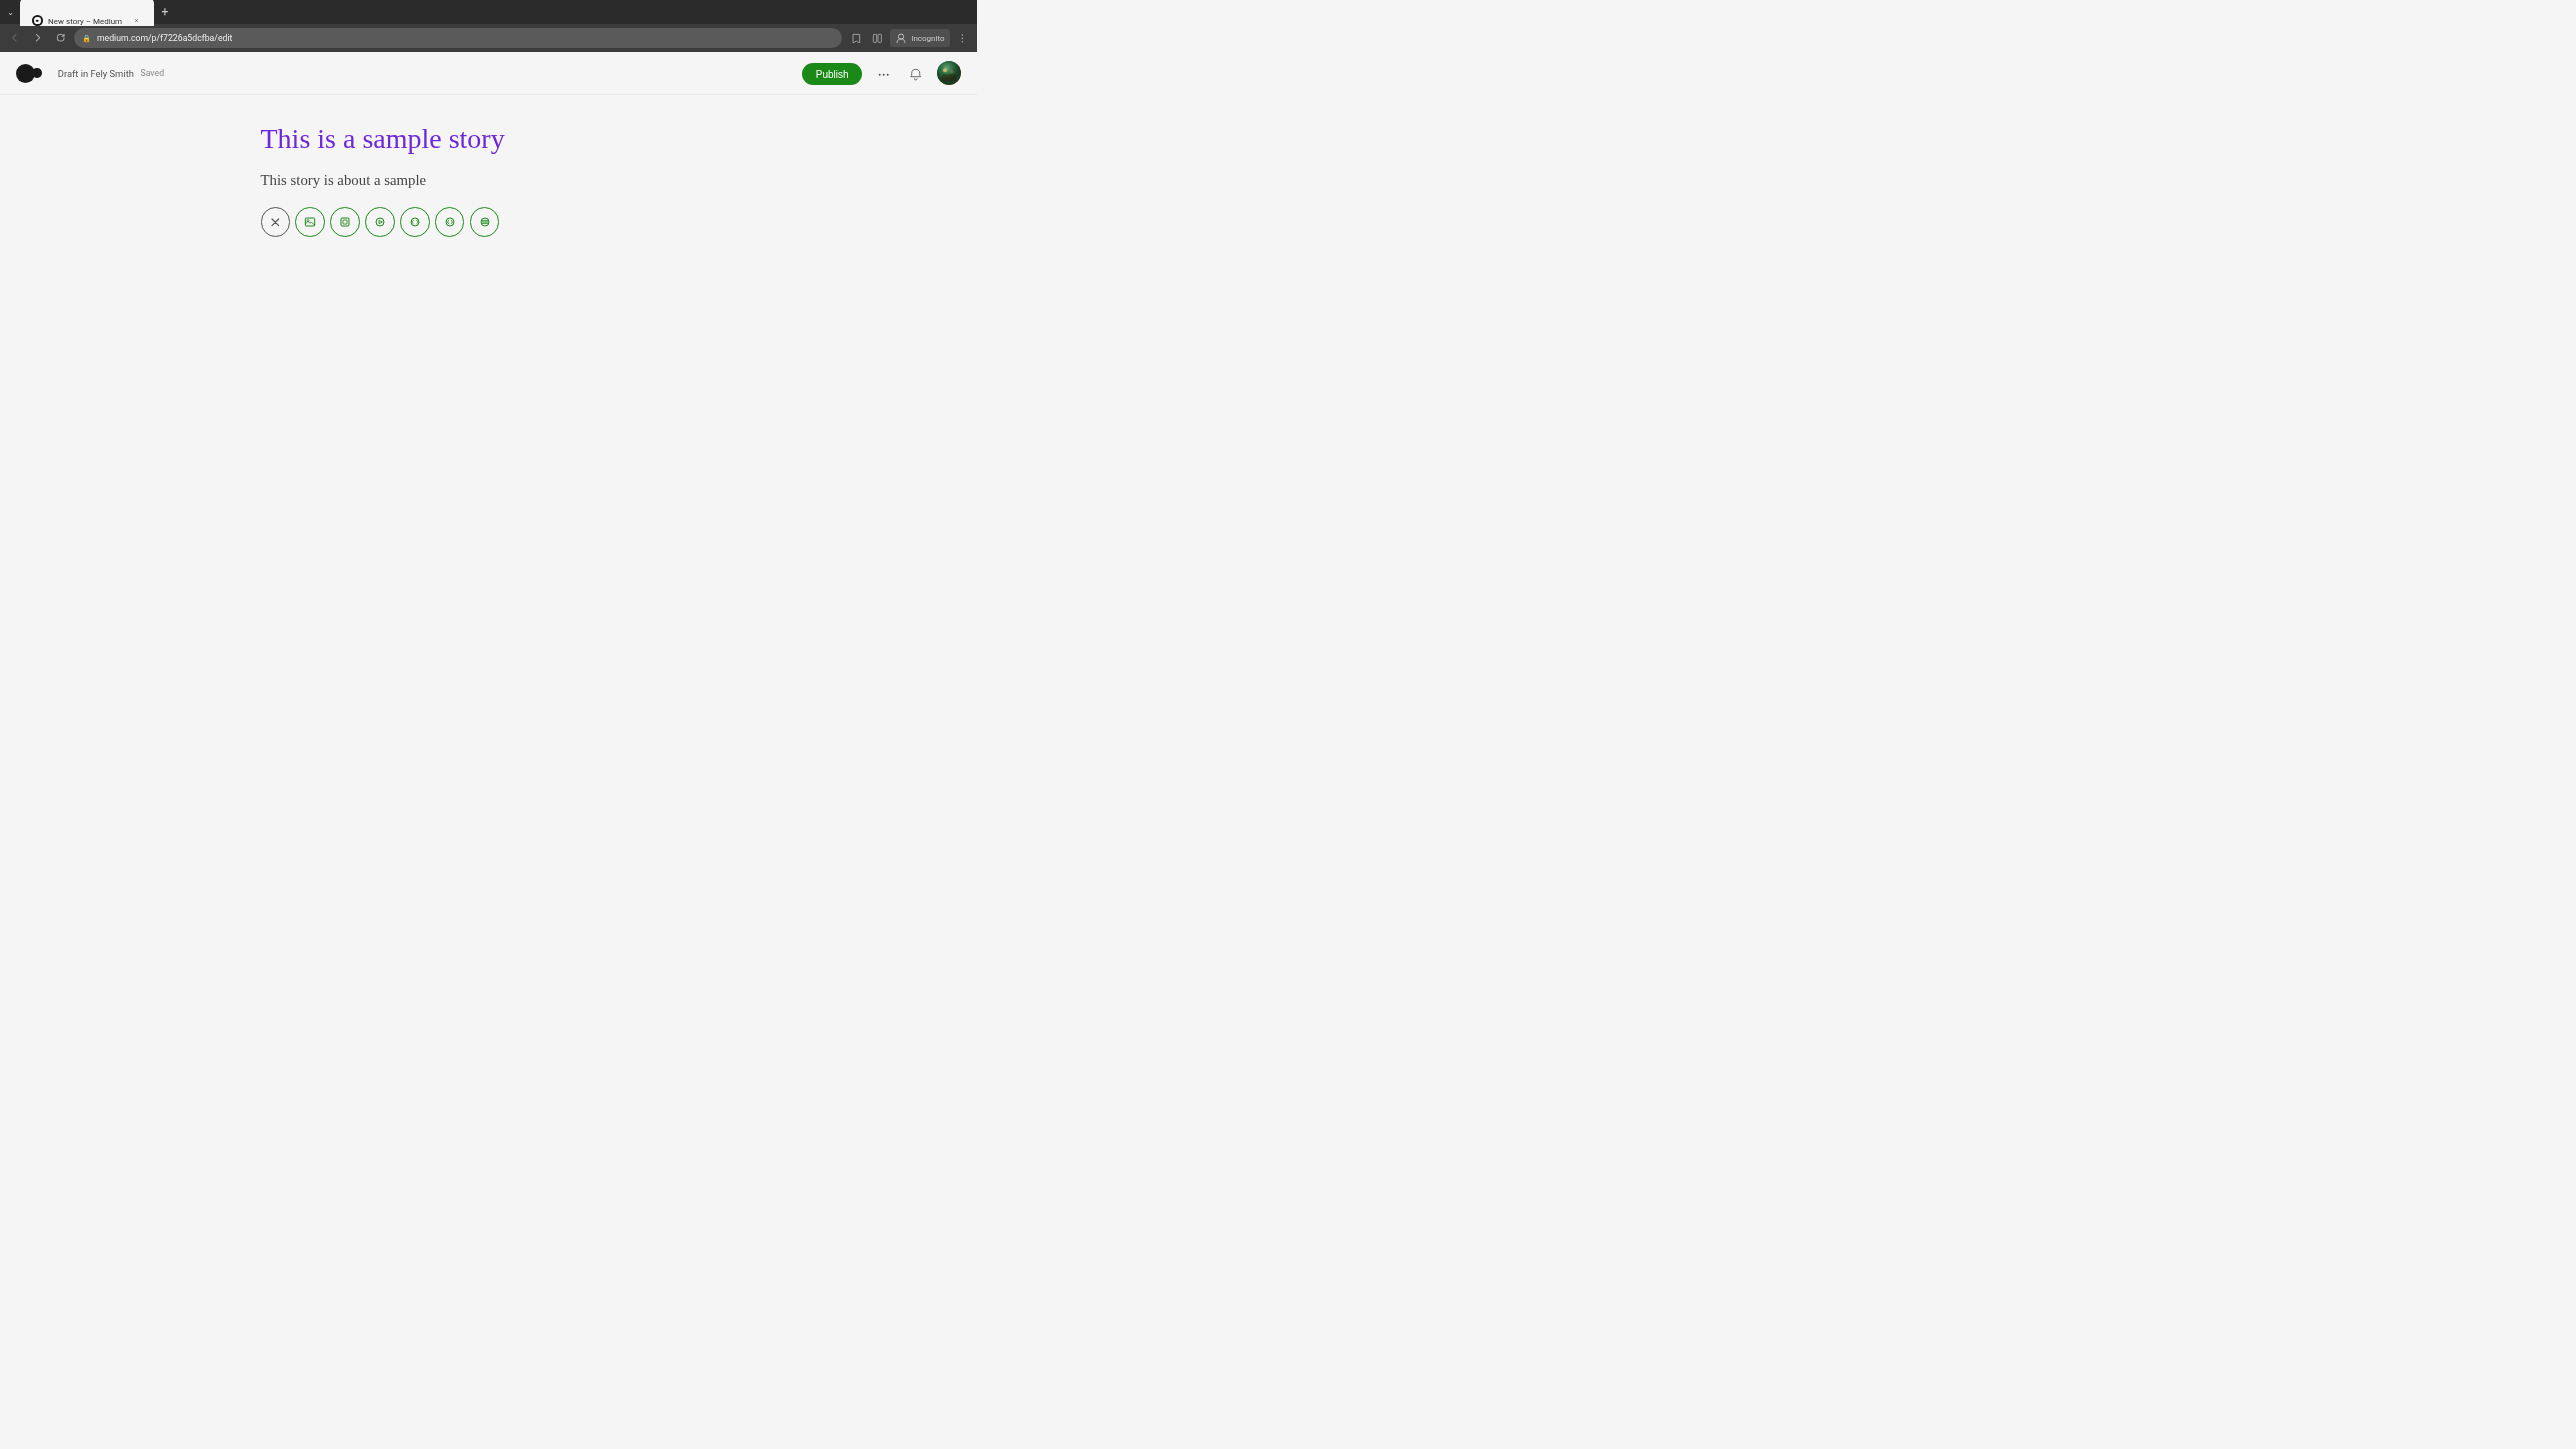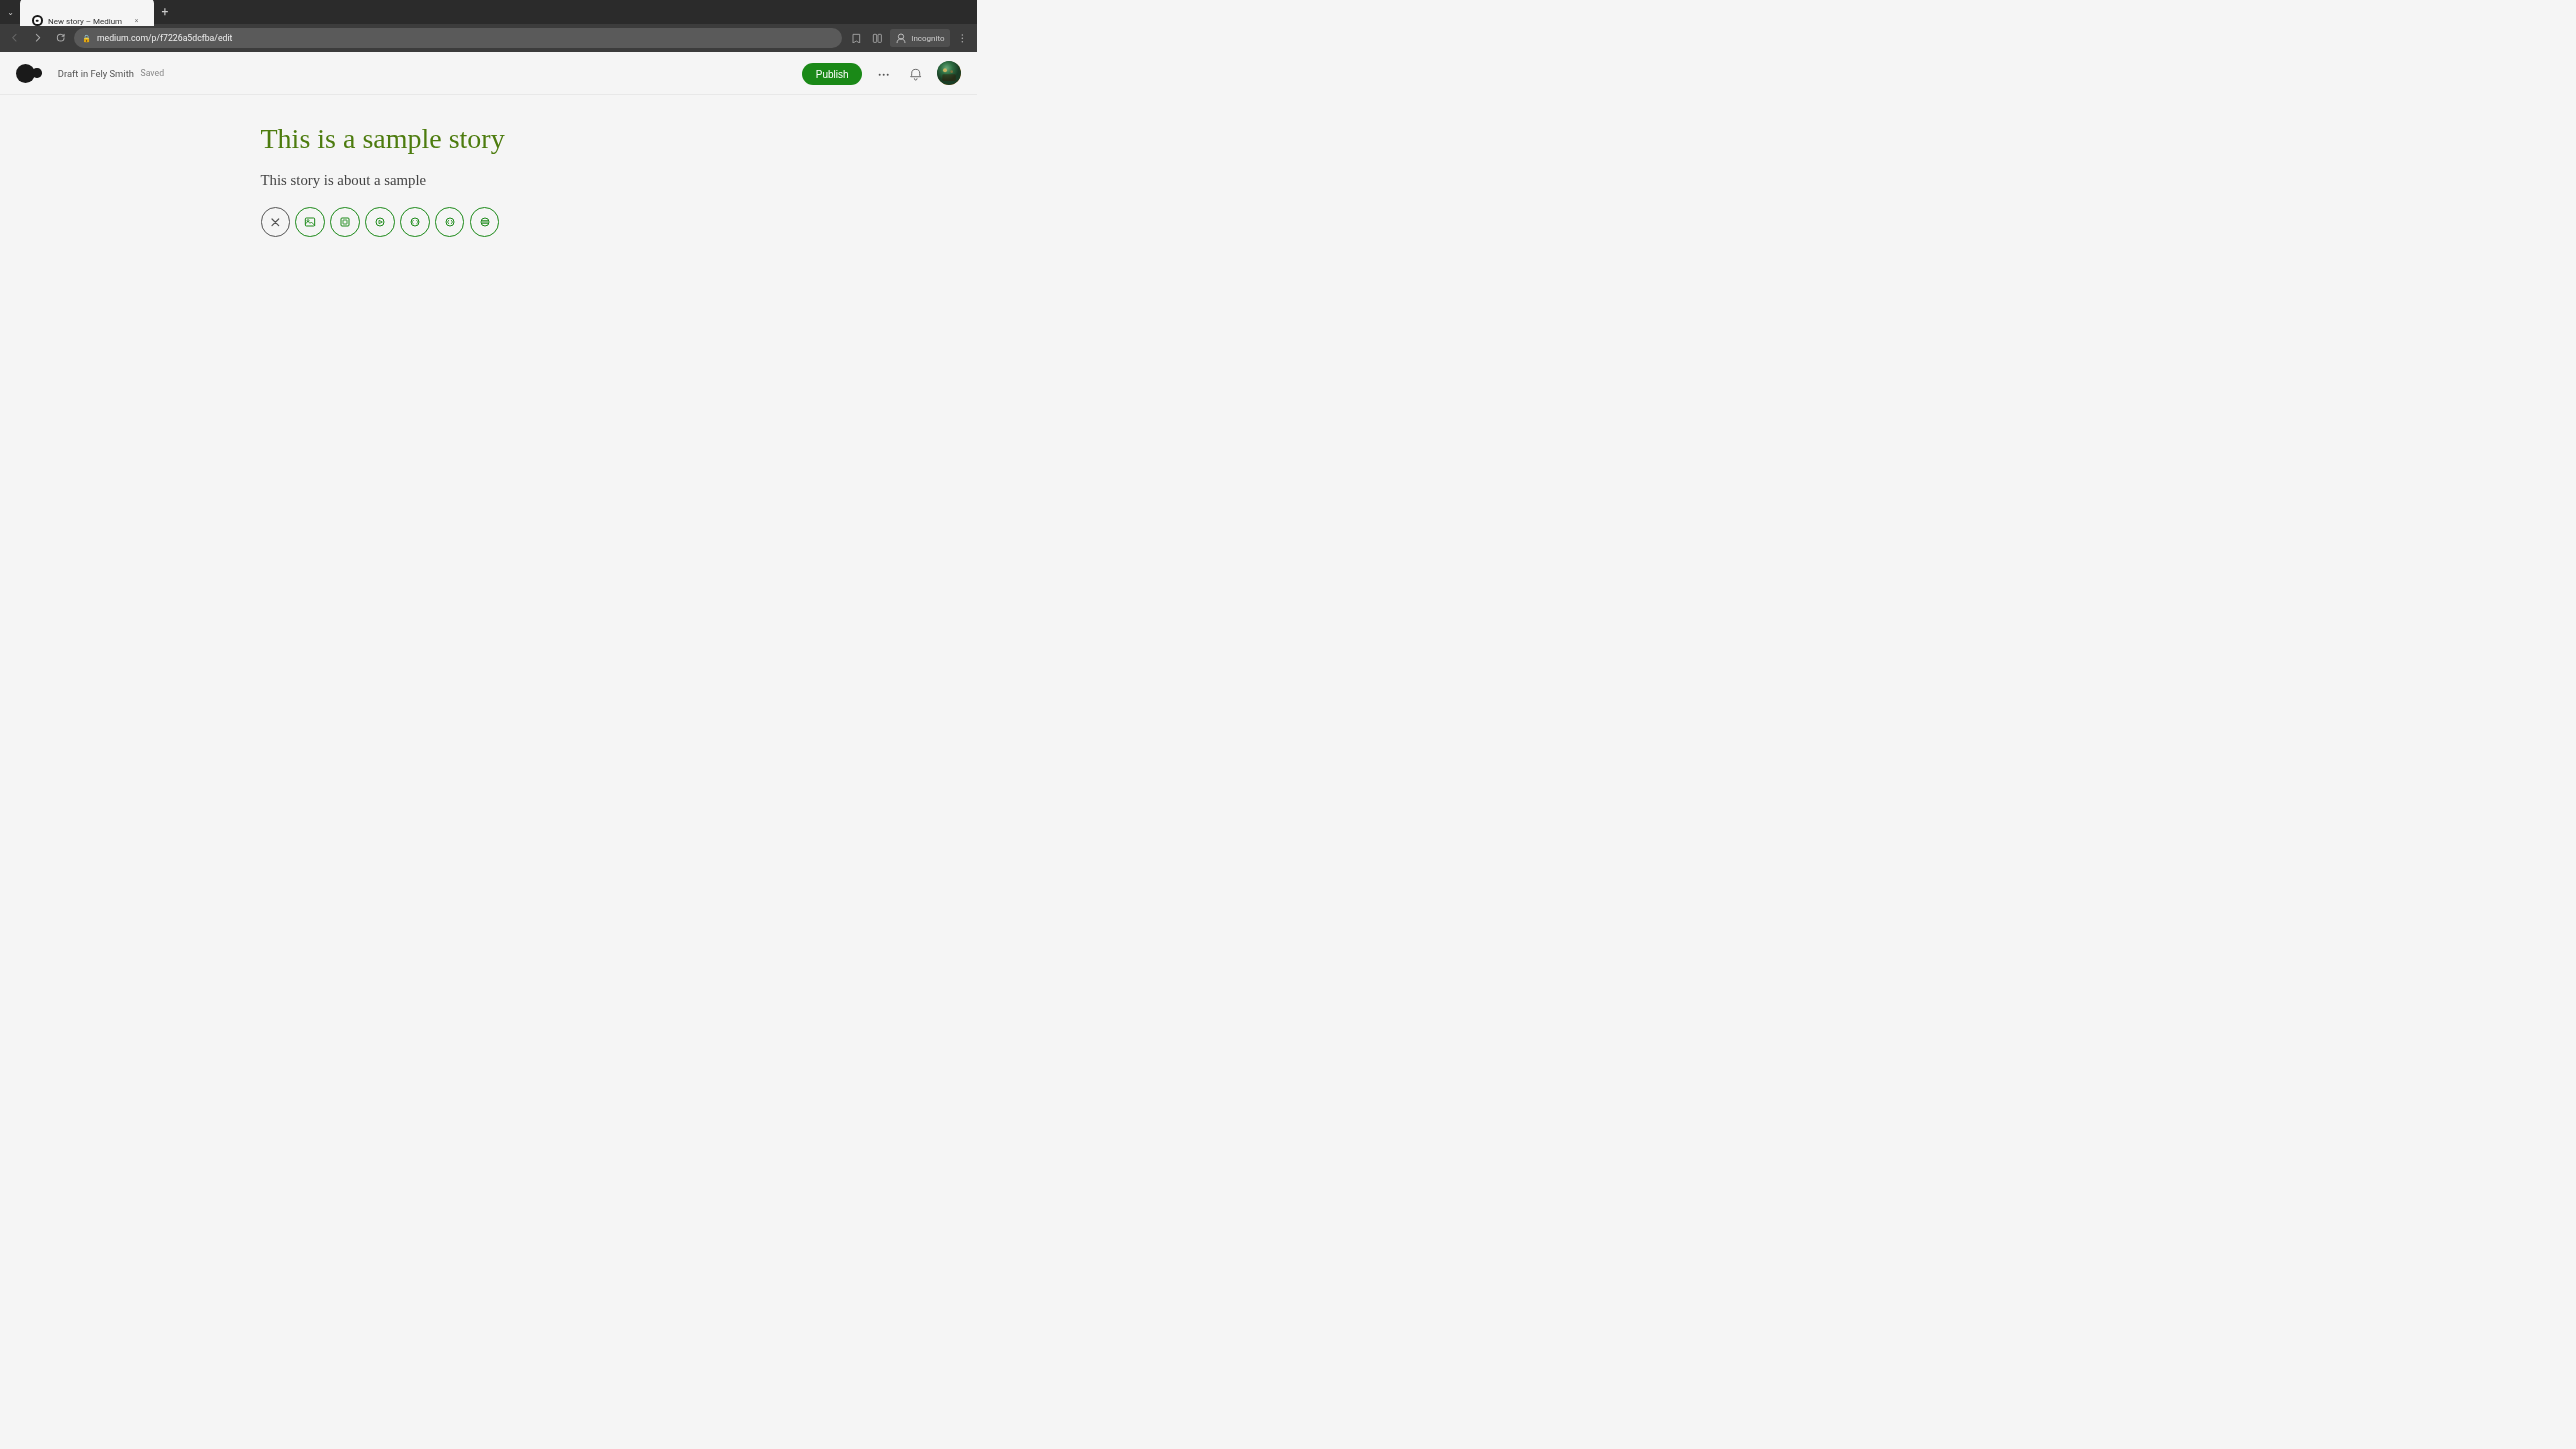--- a/index.html
+++ b/index.html
@@ -295,21 +295,21 @@
     }
 
     .editor-inner {
       width: 456px;
       max-width: 100%;
     }
 
     .story-title {
       font-size: 28px;
       font-weight: 400;
-      color: #4d7c0f;
+      color: #6d28d9;
       font-family: 'Georgia', serif;
       line-height: 1.2;
       margin-bottom: 13.4px;
       outline: none;
     }
 
     .story-subtitle {
       font-size: 14.8px;
       font-weight: 300;
       color: #444;

